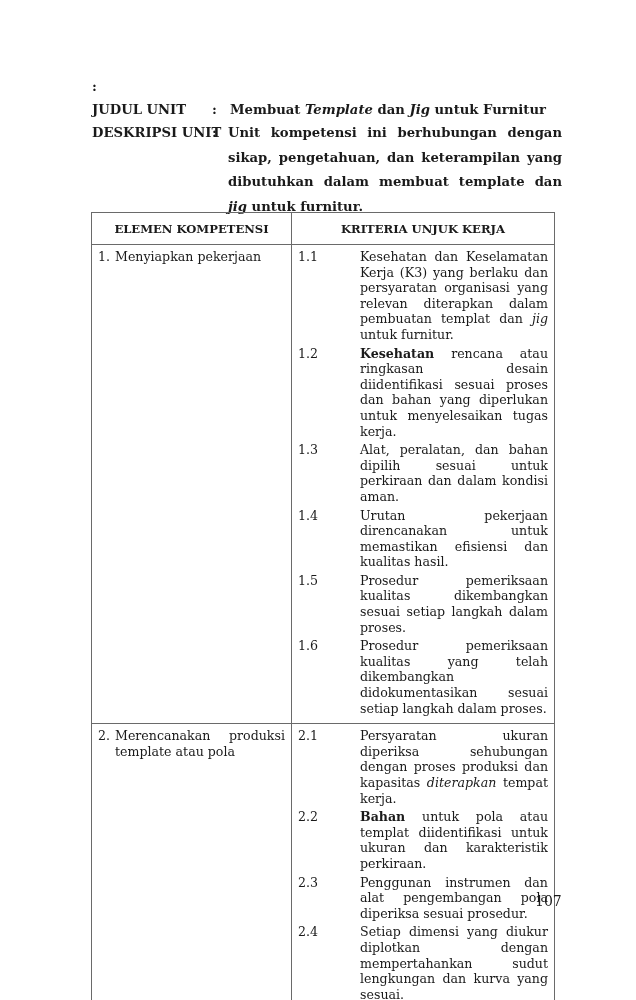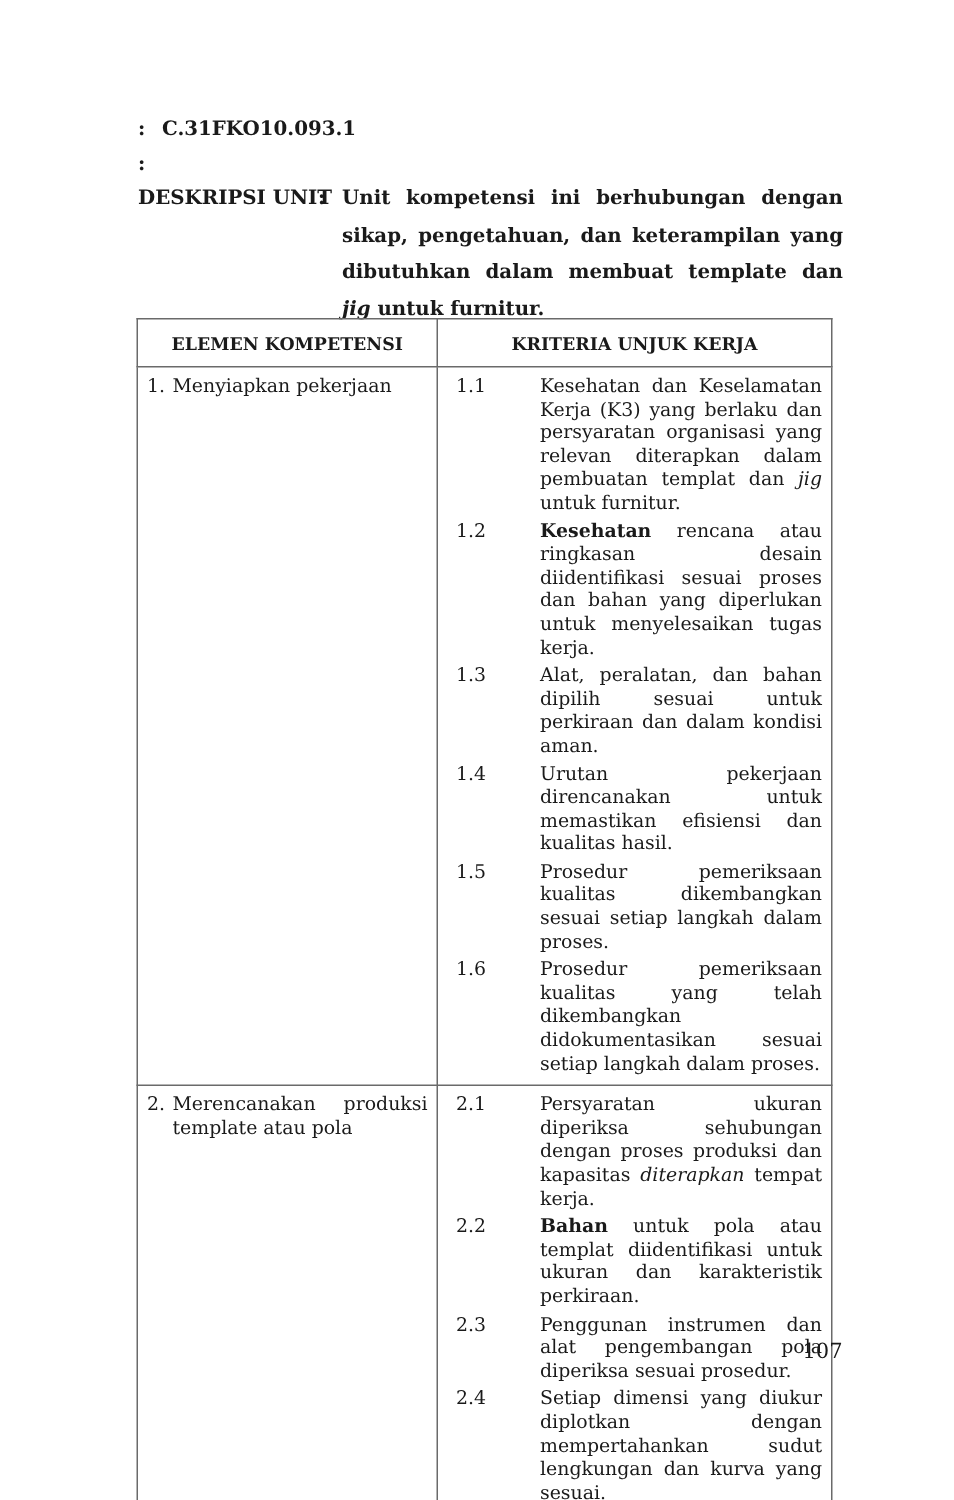--- a/index.html
+++ b/index.html
@@ -19,35 +19,36 @@
   table.kuk td, table.kuk th { border: 1.5px solid #6a6a6a; vertical-align: top; }
   table.kuk th { height: 31px; font-weight: bold; font-size: 11.6px; text-align: center;
                  vertical-align: middle; padding: 0; }
   .col1 { width: 187px; }
   .el-cell { padding: 4px 6px 4px 6px; line-height: 16px; }
   .el { display: flex; text-align: justify; }
   .el-num { flex: none; width: 17px; }
   .el-text { flex: 1; text-align: justify; text-align-last: left; }
   .kr-cell { padding: 4px 6px 4px 6px; }
   .kr-item { display: flex; line-height: 15.6px; margin-bottom: 3px; }
-  .kr-num { flex: none; width: 32px; text-align: center; }
+  .kr-num { flex: none; width: 32px; }
   .kr-text { flex: 1; text-align: justify; text-align-last: left; margin-left: 30px; }
   .pad-bottom { height: 16px; }
   .page-num { position: absolute; left: 535px; top: 893px; font-size: 14px; }
 </style>
 </head>
 <body>
 
 <div class="meta">
   <div class="meta-row">
     <span class="meta-colon">:</span>
-    <span class="meta-value bold">C.31FKO10.093.1</span>
   </div>
   <div class="meta-row">
+    <span class="meta-label">JUDUL UNIT</span>
     <span class="meta-colon">:</span>
+    <span class="meta-value bold" style="padding-left:2px"><span>Membuat </span><i>Template</i><span> dan </span><i>Jig</i><span> untuk Furnitur</span></span>
   </div>
   <div class="meta-row">
     <span class="meta-label">DESKRIPSI UNIT</span>
     <span class="meta-colon">:</span>
     <span class="meta-value desc"><span>Unit kompetensi ini berhubungan dengan sikap, pengetahuan, dan keterampilan yang dibutuhkan dalam membuat template dan </span><i>jig</i><span> untuk furnitur.</span></span>
   </div>
 </div>
 
 <table class="kuk">
   <thead>

